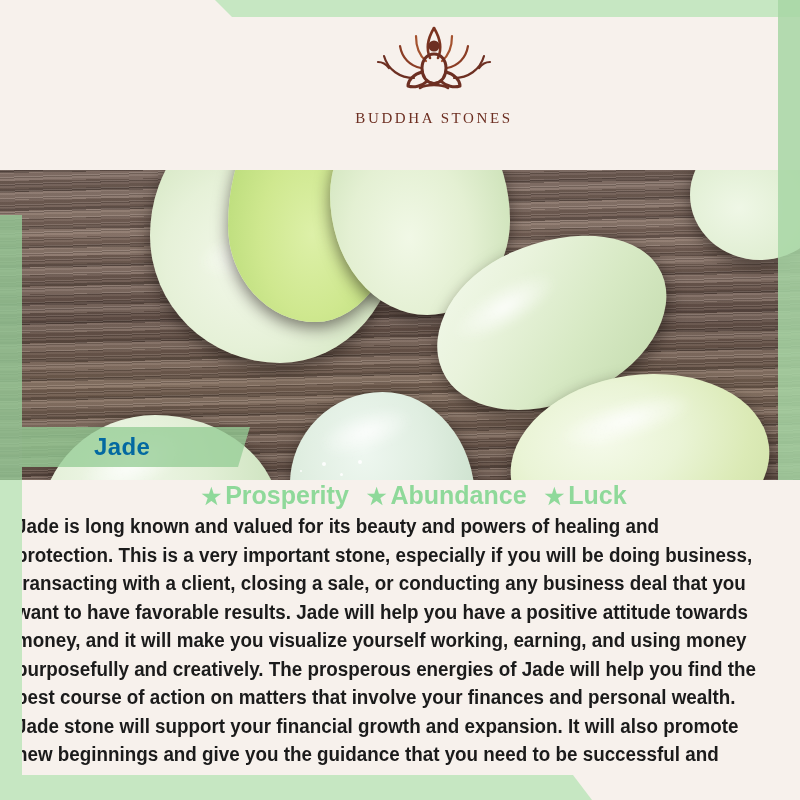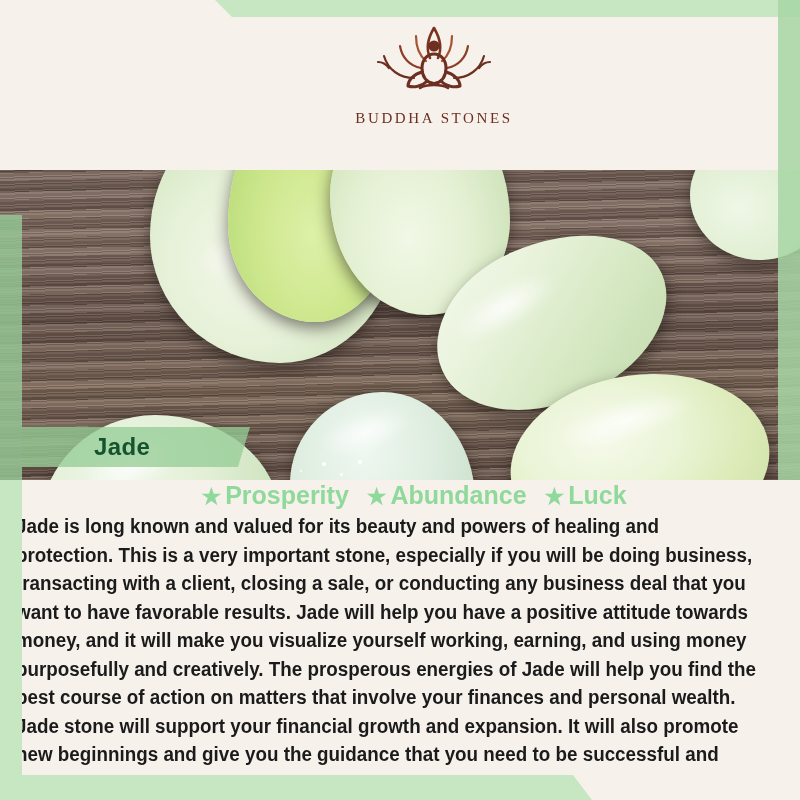--- a/index.html
+++ b/index.html
@@ -208,21 +208,21 @@
     width: 228px;
     height: 40px;
     background: rgba(150, 205, 150, 0.78);
     clip-path: polygon(0 0, 228px 0, 216px 40px, 0 40px);
     z-index: 8;
     display: flex;
     align-items: center;
   }
   .jade-text {
     margin-left: 72px;
-    color: #14532d;
+    color: #0369a1;
     font-weight: 700;
     font-size: 24px;
     letter-spacing: 0.4px;
   }
 
   
   .body-section {
     position: absolute;
     left: 0; top: 480px;
     width: 800px; height: 320px;

